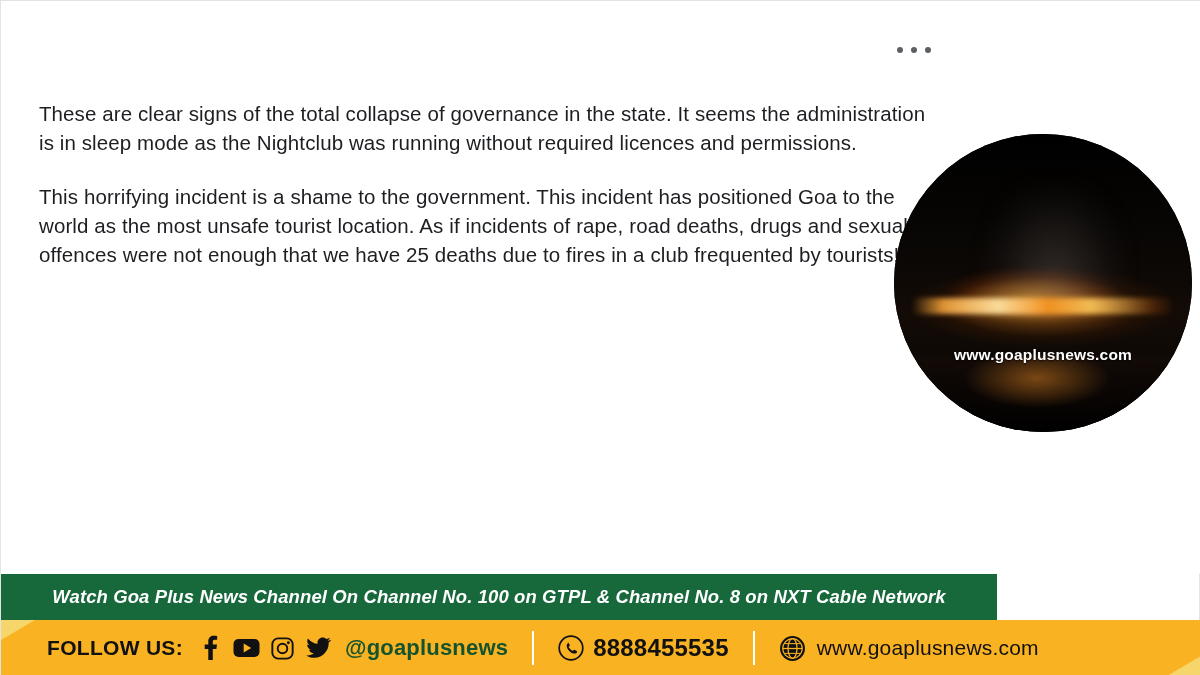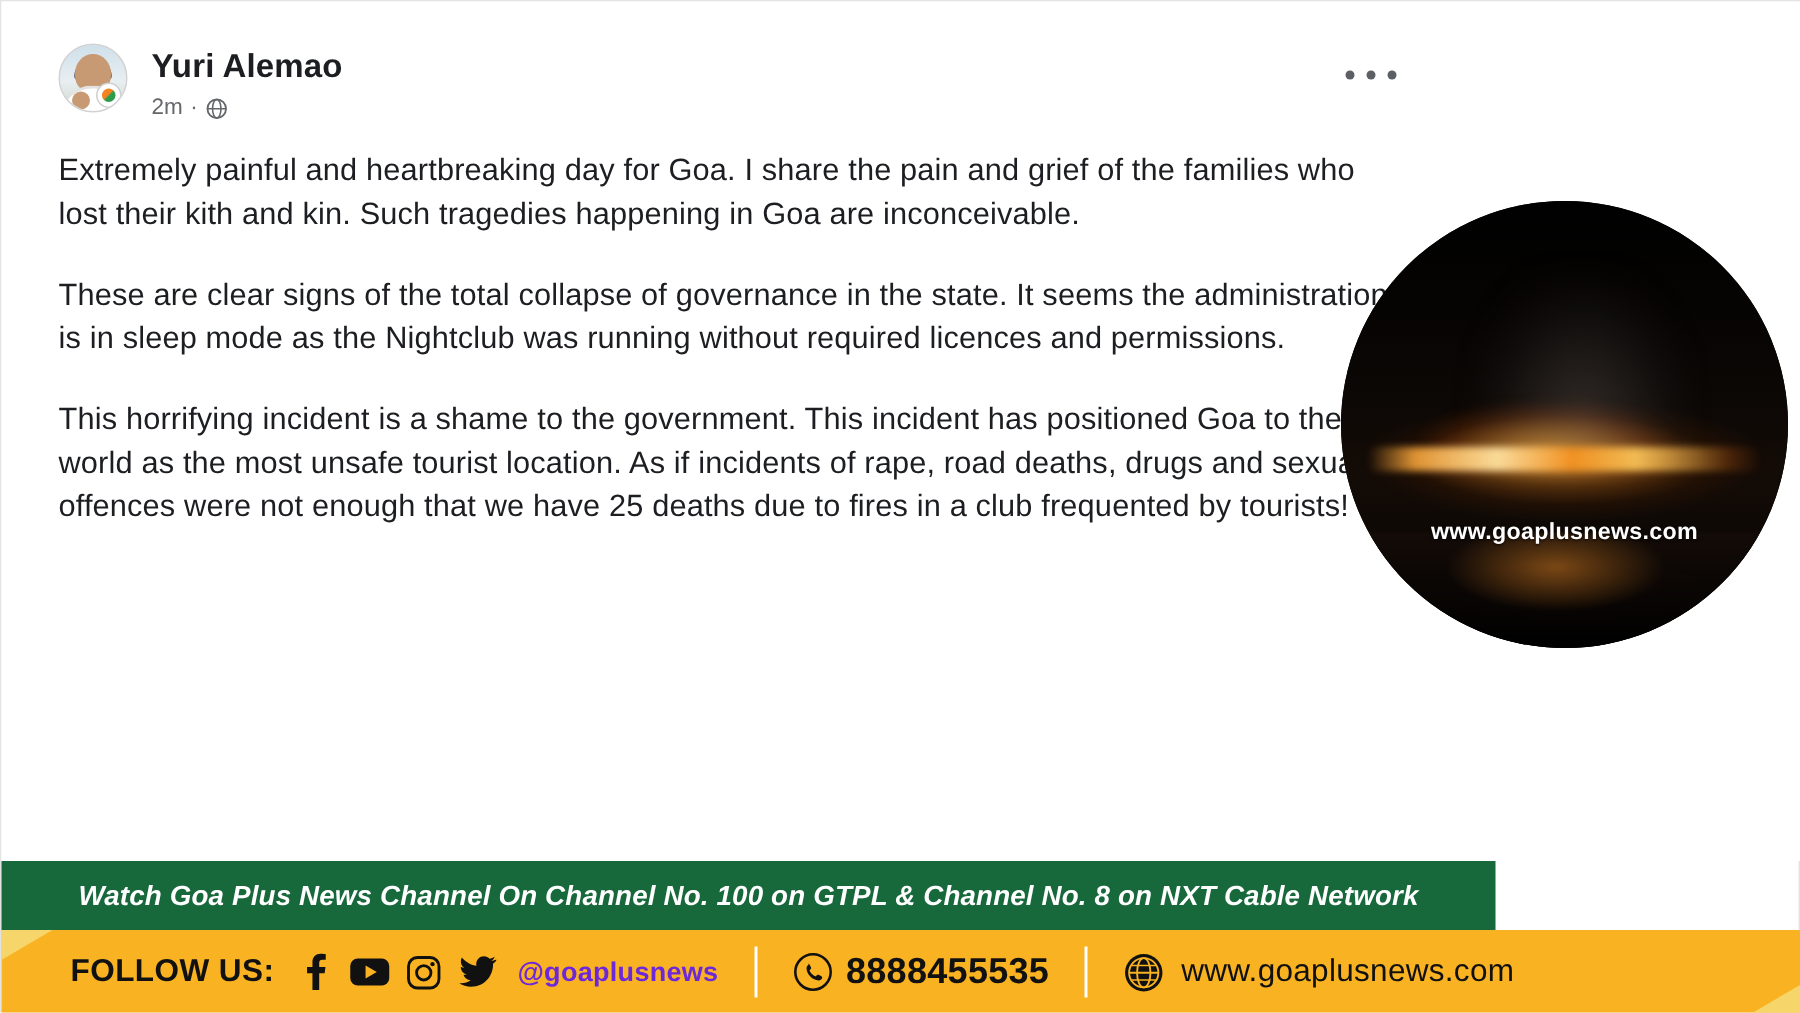--- a/index.html
+++ b/index.html
@@ -330,23 +330,23 @@
     align-items: center;
     gap: 11px;
     margin-right: 14px;
   }
   .si {
     display: inline-flex;
     align-items: center;
     justify-content: center;
   }
   .handle {
-    font-size: 18px;
-    font-weight: bold;
-    color: #6d28d9;
+    font-size: 22px;
+    font-weight: bold;
+    color: #14532d;
     letter-spacing: 0.2px;
   }
   .divider {
     width: 2px;
     height: 34px;
     background: #ffffff;
     margin: 0 24px;
     position: relative;
     z-index: 2;
   }
@@ -370,53 +370,28 @@
     letter-spacing: 0.2px;
   }
 </style>
 </head>
 <body>
 
 <div class="frame">
 
   <div class="post">
 
-    <div class="post-header">
-      <div class="avatar">
-        <div class="sky"></div>
-        <div class="hair"></div>
-        <div class="face"></div>
-        <div class="body"></div>
-        <div class="hand"></div>
-        <div class="logo-ring"></div>
-      </div>
-      <div class="head-text">
-        <div class="author-name">Yuri Alemao</div>
-        <div class="meta-row">
-          <span>2m</span>
-          <span class="meta-dot">·</span>
-          <span class="globe-icon">
-            <svg width="15" height="15" viewBox="0 0 16 16" aria-hidden="true">
-              <circle cx="8" cy="8" r="6.6" fill="none" stroke="#65676b" stroke-width="1.3"></circle>
-              <ellipse cx="8" cy="8" rx="3" ry="6.6" fill="none" stroke="#65676b" stroke-width="1.1"></ellipse>
-              <line x1="1.6" y1="8" x2="14.4" y2="8" stroke="#65676b" stroke-width="1.1"></line>
-            </svg>
-          </span>
-        </div>
-      </div>
-    </div>
 
     <div class="more-btn">
       <span></span>
       <span></span>
       <span></span>
     </div>
 
     <div class="post-body">
-      <p>Extremely painful and heartbreaking day for Goa. I share the pain and  grief of the families who lost their kith and kin. Such tragedies happening in Goa are inconceivable.</p>
       <p>These are clear signs of the total collapse of governance in the state.  It seems the  administration is in sleep mode as the Nightclub was running without required licences and permissions.</p>
       <p>This horrifying incident is a shame to the government. This incident has positioned Goa to the world as the most unsafe tourist location. As if incidents of rape, road deaths, drugs and sexual offences were not enough that we have 25 deaths due to fires in a club frequented by tourists!</p>
     </div>
 
     <div class="photo-circle">
       <div class="night"></div>
       <div class="smoke"></div>
       <div class="fire-glow"></div>
       <div class="fire-line"></div>
       <div class="water"></div>

